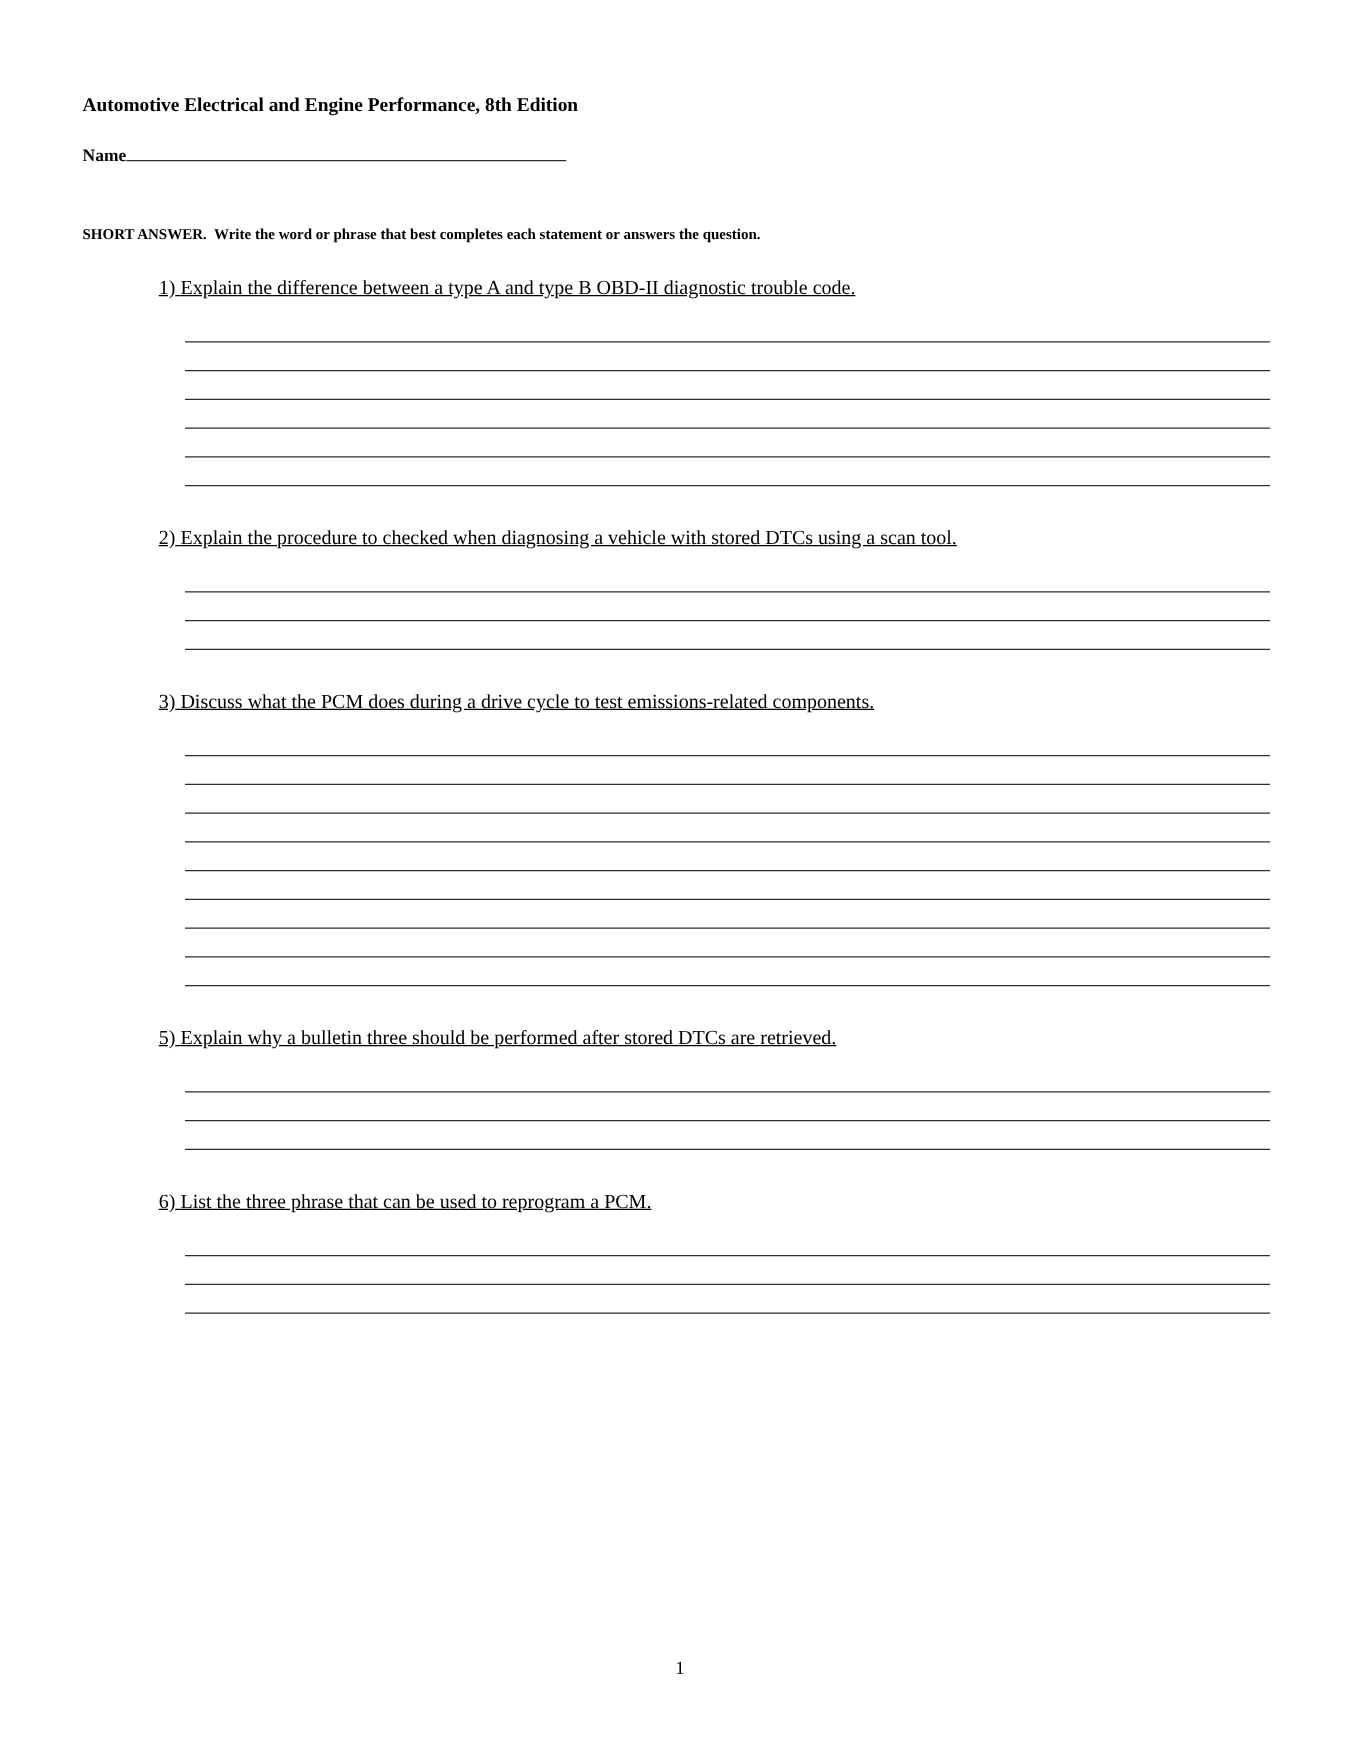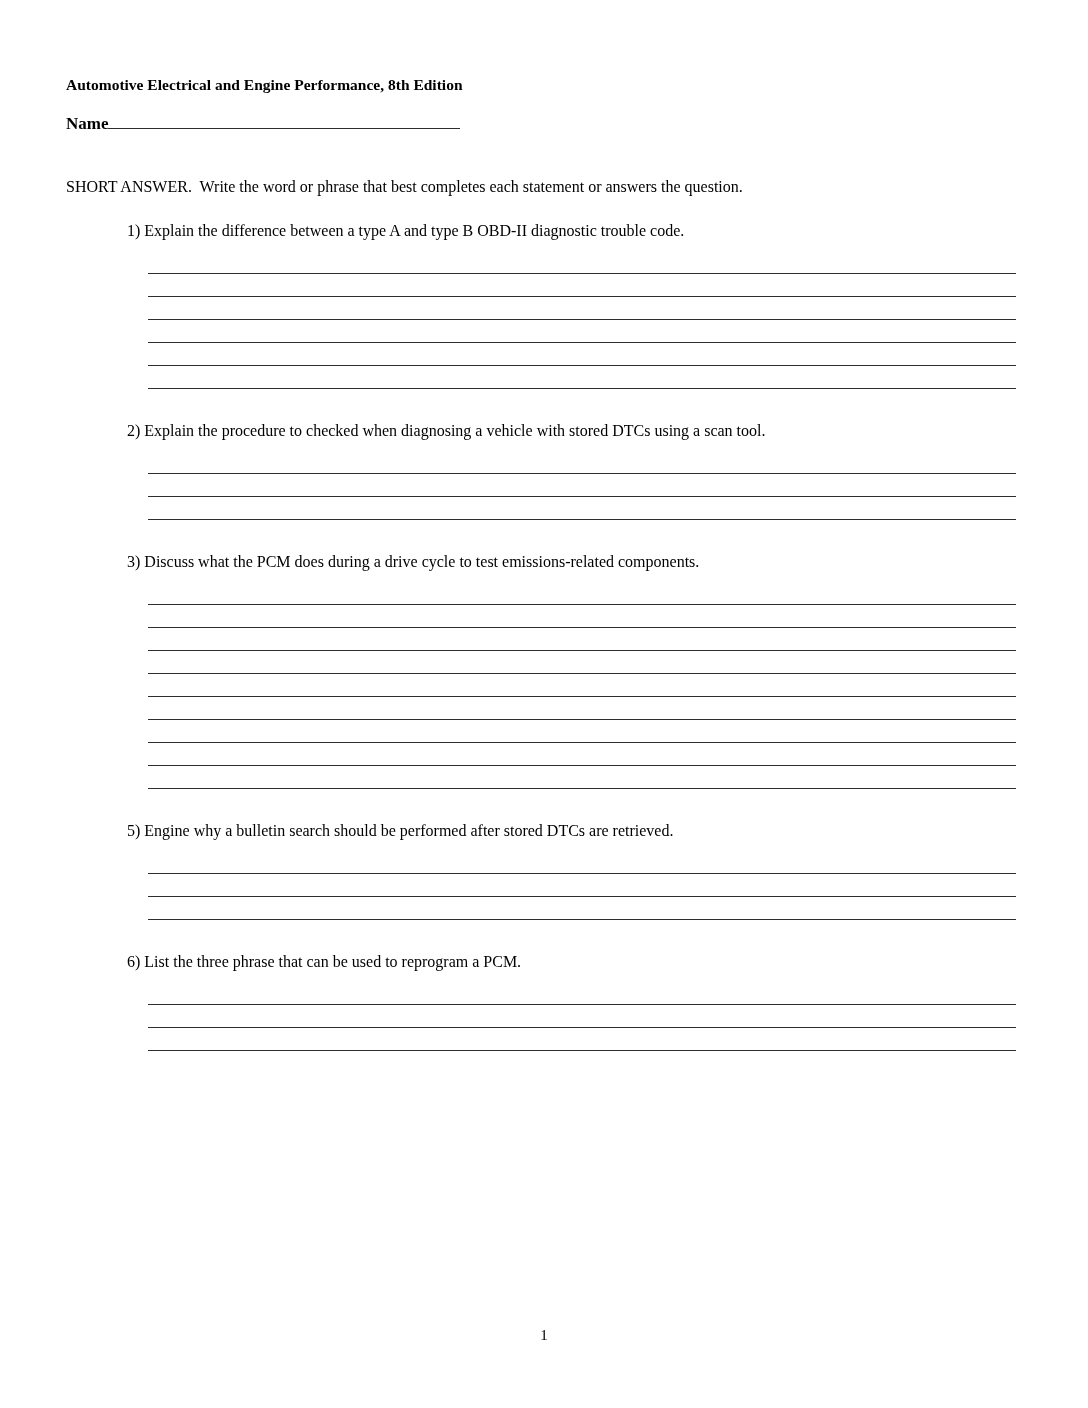--- a/index.html
+++ b/index.html
@@ -21,40 +21,41 @@
   .content {
     padding: 62px 72px 0 66px;
   }
   .doc-header {
     font-size: 15.5px;
     line-height: 21px;
     font-weight: 600;
   }
   .name-row {
     margin-top: 18px;
-    font-size: 17px;
+    font-size: 14px;
     font-weight: 600;
     height: 22px;
   }
   .name-line {
     display: inline-block;
     width: 352px;
     height: 15px;
     border-bottom: 1px solid #2e2e2e;
     vertical-align: baseline;
   }
   .instructions {
     margin-top: 42px;
-    font-size: 16px;
-    font-weight: normal;
+    font-size: 12px;
+    font-weight: bold;
     line-height: 20px;
     white-space: pre-wrap;
   }
   .questions {
     margin-top: 24px;
+    text-decoration: underline;
   }
   .question {
     margin-bottom: 32px;
   }
   .question-text {
     margin-left: 61px;
     font-size: 16px;
     line-height: 20px;
   }
   .answer-lines {
@@ -118,21 +119,21 @@
             <div class="answer-line"></div>
             <div class="answer-line"></div>
             <div class="answer-line"></div>
             <div class="answer-line"></div>
             <div class="answer-line"></div>
             <div class="answer-line"></div>
             <div class="answer-line"></div>
           </div>
         </div>
         <div class="question">
-          <div class="question-text"><span>5)</span> <span>Engine why a bulletin search should be performed after stored DTCs are retrieved.</span></div>
+          <div class="question-text"><span>5)</span> <span>Explain why a bulletin three should be performed after stored DTCs are retrieved.</span></div>
           <div class="answer-lines">
             <div class="answer-line"></div>
             <div class="answer-line"></div>
             <div class="answer-line"></div>
           </div>
         </div>
         <div class="question">
           <div class="question-text"><span>6)</span> <span>List the three phrase that can be used to reprogram a PCM.</span></div>
           <div class="answer-lines">
             <div class="answer-line"></div>

